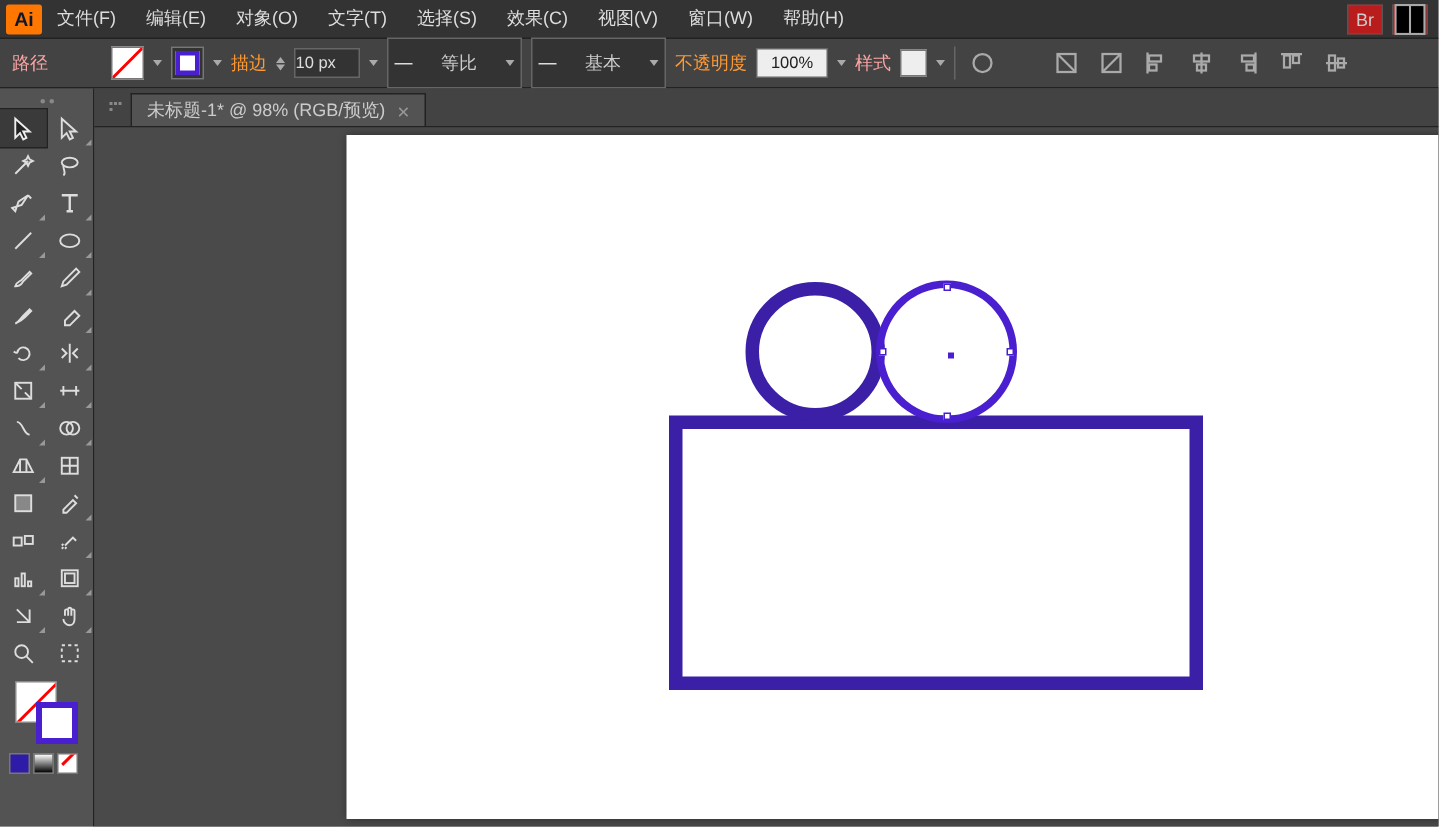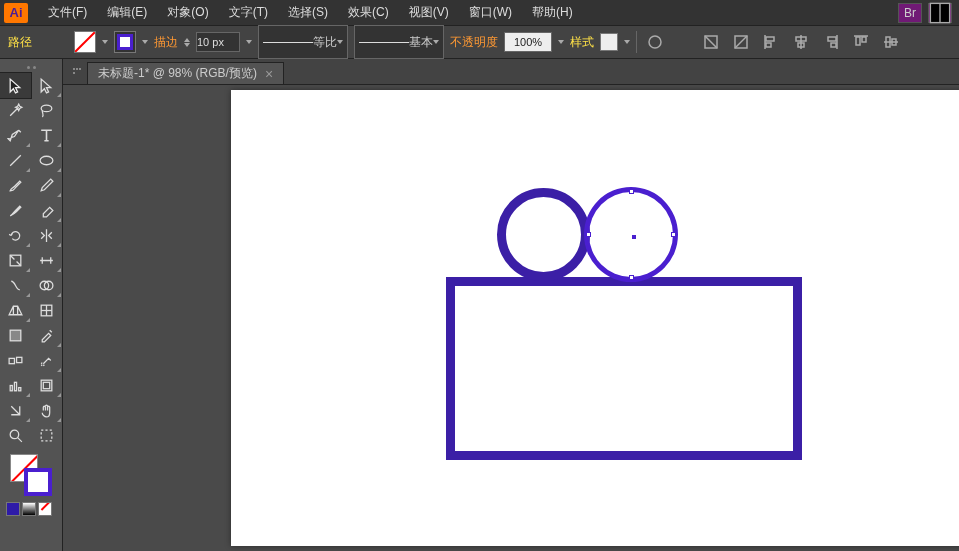--- a/index.html
+++ b/index.html
@@ -1,36 +1,36 @@
 <!DOCTYPE html>
 <html><head>
 <meta charset="utf-8">
 <style>
 *{margin:0;padding:0;box-sizing:border-box;font-family:"Microsoft YaHei",Arial,sans-serif;user-select:none}
 body{background:#4a4a4a;width:959px;height:551px;overflow:hidden;font-size:12px;color:#ccc}
 .menubar{background:#333;height:26px;display:flex;align-items:center;padding:0 4px;border-bottom:1px solid #222}
-.ai-logo{background:#ff7700;color:#4c1d95;font-weight:bold;width:24px;height:20px;display:flex;align-items:center;justify-content:center;font-size:13px;margin-right:10px;border-radius:2px}
+.ai-logo{background:#ff7700;color:#0f172a;font-weight:bold;width:24px;height:20px;display:flex;align-items:center;justify-content:center;font-size:13px;border-radius:2px}
 .menu-item{color:#ddd;padding:0 10px;font-size:12px;cursor:pointer}
 .menu-spacer{flex:1}
-.menu-icon{width:24px;height:20px;margin:0 3px;display:flex;align-items:center;justify-content:center;border:1px solid #555;background:#701a75}
+.menu-icon{width:24px;height:20px;margin:0 3px;display:flex;align-items:center;justify-content:center;border:1px solid #555;background:#b91c1c}
 .controlbar{background:#434343;height:33px;display:flex;align-items:center;padding:0 8px;border-bottom:1px solid #222;gap:6px}
-.cb-label{color:#fde047;font-size:12px}
+.cb-label{color:#fca5a5;font-size:12px}
 .cb-highlight{color:#ff9933}
 .swatch{width:22px;height:22px;border:1px solid #777;display:flex;align-items:center;justify-content:center}
 .swatch-none{background:#fff;position:relative;overflow:hidden}
 .swatch-none::after{content:"";position:absolute;width:140%;height:2px;background:red;transform:rotate(-45deg)}
 .swatch-stroke{background:#333;padding:2px}
 .swatch-stroke-inner{width:100%;height:100%;border:3px solid #4a1fcf;background:#fff}
 .dd-arrow{width:0;height:0;border-left:3px solid transparent;border-right:3px solid transparent;border-top:4px solid #aaa}
 .num-input{background:#333;border:1px solid #666;height:20px;width:44px;color:#ddd;font-size:11px;text-align:left}
 .caret-v{display:flex;flex-direction:column;gap:1px}
 .caret-v span{width:0;height:0;border-left:3px solid transparent;border-right:3px solid transparent}
 .caret-v .up{border-bottom:4px solid #aaa}
 .caret-v .dn{border-top:4px solid #aaa}
-.line-preview{background:#333;border:1px solid #666;height:20px;width:90px;display:flex;align-items:center;padding:16px 4px;gap:0}
+.line-preview{background:#333;border:1px solid #666;height:20px;width:90px;display:flex;align-items:center;padding:16px 4px;gap:19px}
 .line-preview .ln{flex:1;height:1px;background:#ddd}
 .opacity-input{background:#eee;border:1px solid #666;height:20px;width:48px;color:#222;font-size:11px;text-align:center}
 .icon-btn{width:24px;height:22px;display:flex;align-items:center;justify-content:center;cursor:pointer;color:#aaa;font-size:14px}
 .icon-btn svg{width:16px;height:16px;stroke:#aaa;fill:none;stroke-width:1.5}
 .main{display:flex;height:calc(551px - 59px)}
 .tools{background:#535353;width:63px;border-right:1px solid #222;display:flex;flex-direction:column;padding-top:4px}
 .tools-grip{height:8px;display:flex;justify-content:center;align-items:center;gap:3px;margin-bottom:2px}
 .tools-grip span{width:3px;height:3px;background:#888;border-radius:50%}
 .tool-row{display:flex}
 .tool{width:31.5px;height:25px;display:flex;align-items:center;justify-content:center;cursor:pointer;position:relative}

